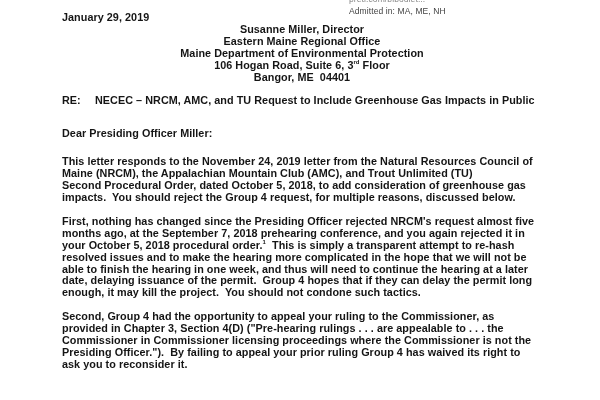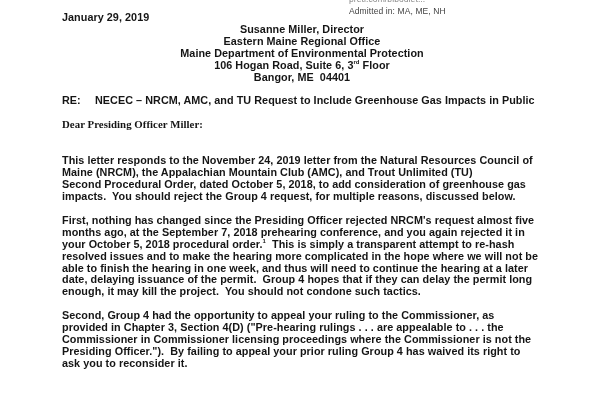--- a/index.html
+++ b/index.html
@@ -43,29 +43,29 @@
       font-weight: bold;
       color: #151515;
       letter-spacing: 0.05px;
       -webkit-font-smoothing: antialiased;
     }
     .body-text .line { white-space: pre; display: block; }
     .date { }
     .address { margin-bottom: 12px; text-align: center; }
     .re-row {
       display: flex;
-      margin-bottom: 12px;
+      margin-bottom: 21px;
       align-items: flex-end;
     }
     .re-label {
       width: 33px;
       flex: 0 0 33px;
     }
     .re-text .line { white-space: pre; }
-    .salutation { margin-bottom: 24px; font-family: Liberation Serif, serif; }
+    .salutation { margin-bottom: 16px; }
     .para { margin-bottom: 12px; }
     sup {
       font-size: 6px;
       line-height: 0;
       vertical-align: super;
     }
   </style>
 </head>
 <body>
 
@@ -105,21 +105,21 @@
       <span class="line">This letter responds to the November 24, 2019 letter from the Natural Resources Council of</span>
       <span class="line">Maine (NRCM), the Appalachian Mountain Club (AMC), and Trout Unlimited (TU)</span>
       <span class="line">Second Procedural Order, dated October 5, 2018, to add consideration of greenhouse gas</span>
       <span class="line">impacts.  You should reject the Group 4 request, for multiple reasons, discussed below.</span>
     </div>
 
     <div class="para">
       <span class="line">First, nothing has changed since the Presiding Officer rejected NRCM's request almost five</span>
       <span class="line">months ago, at the September 7, 2018 prehearing conference, and you again rejected it in</span>
       <span class="line"><span>your October 5, 2018 procedural order.</span><sup>1</sup><span>  This is simply a transparent attempt to re-hash</span></span>
-      <span class="line">resolved issues and to make the hearing more complicated in the hope where we will not be</span>
+      <span class="line">resolved issues and to make the hearing more complicated in the hope that we will not be</span>
       <span class="line">able to finish the hearing in one week, and thus will need to continue the hearing at a later</span>
       <span class="line">date, delaying issuance of the permit.  Group 4 hopes that if they can delay the permit long</span>
       <span class="line">enough, it may kill the project.  You should not condone such tactics.</span>
     </div>
 
     <div class="para">
       <span class="line">Second, Group 4 had the opportunity to appeal your ruling to the Commissioner, as</span>
       <span class="line">provided in Chapter 3, Section 4(D) ("Pre-hearing rulings . . . are appealable to . . . the</span>
       <span class="line">Commissioner in Commissioner licensing proceedings where the Commissioner is not the</span>
       <span class="line">Presiding Officer.").  By failing to appeal your prior ruling Group 4 has waived its right to</span>

